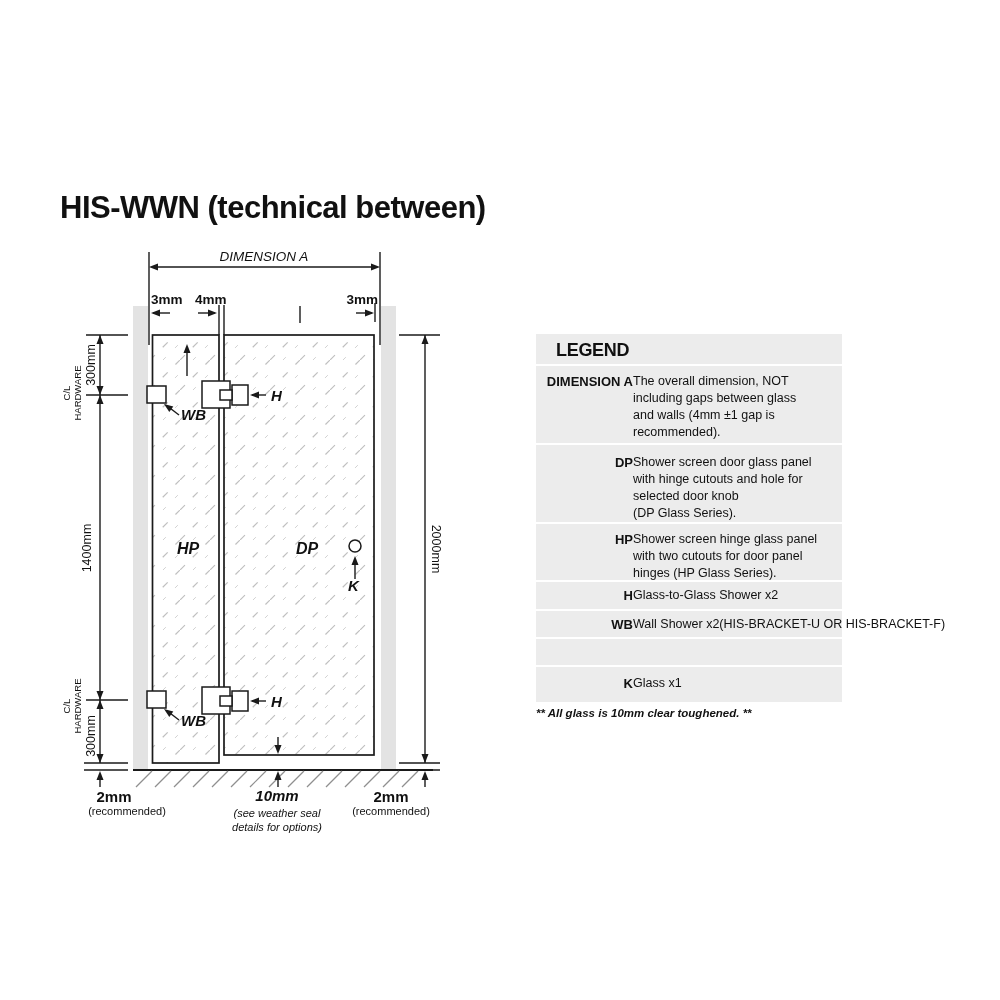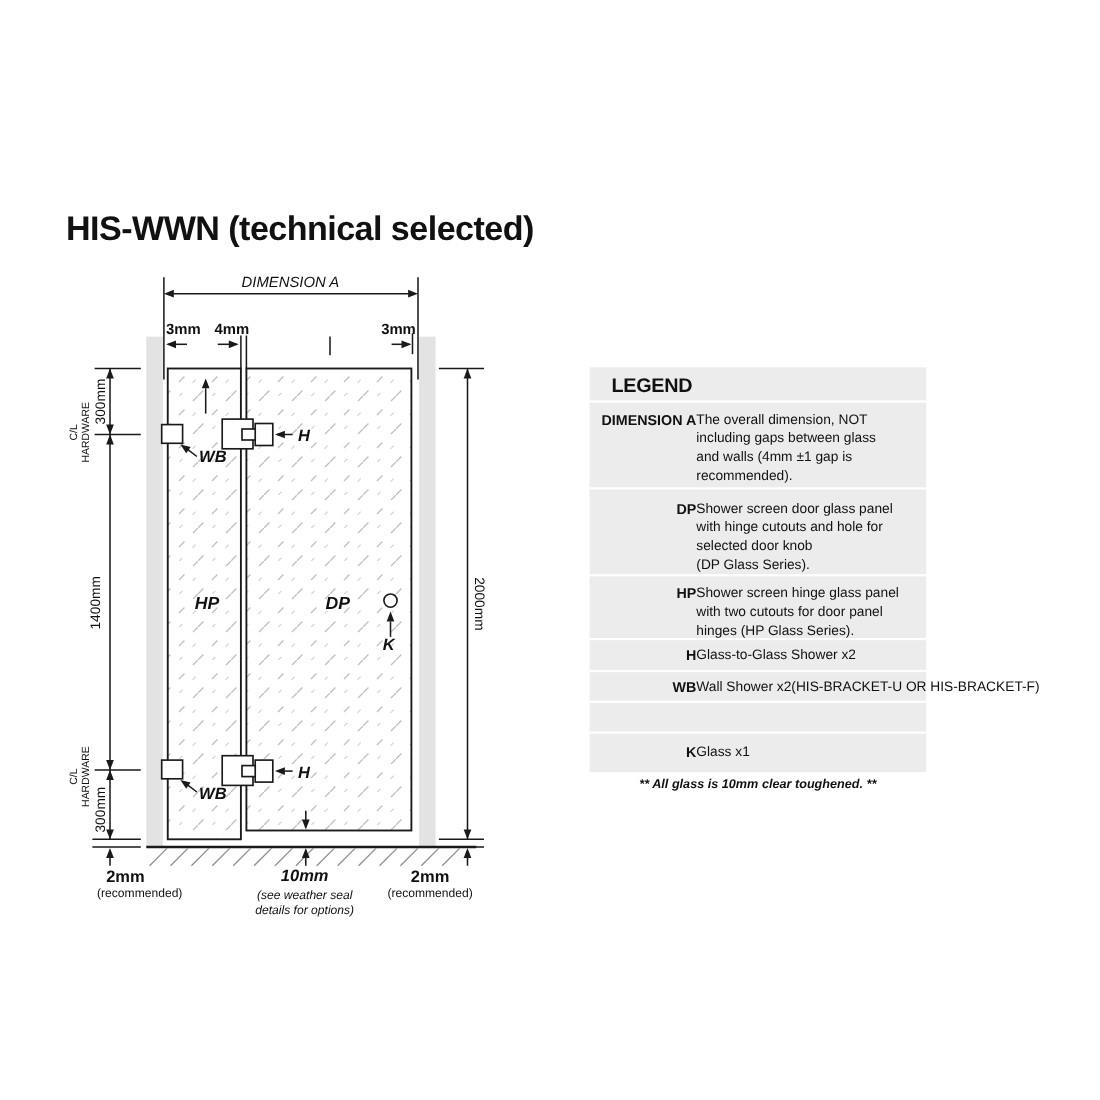--- a/index.html
+++ b/index.html
@@ -39,29 +39,29 @@
   .ldesc{width:200px;font-size:12.5px;line-height:17px;
          white-space:pre-line;flex:none;}
   .ldesc.nowrap{white-space:nowrap;width:auto;overflow:visible;}
   .r0{height:79px;padding-top:7px;}
   .r1{height:79px;padding-top:9px;}
   .r2{height:58px;padding-top:7px;}
   .r3{height:29px;padding-top:5px;}
   .r4{height:28px;padding-top:5px;}
   .r5{height:28px;}
   .r6{height:37px;padding-top:8px;}
-  #legend-footnote{position:absolute;left:536px;top:707px;width:306px;text-align:center;
+  #legend-footnote{position:absolute;left:536px;top:707px;width:306px;
                    font-size:11.5px;font-style:italic;font-weight:bold;}
 </style>
 </head>
 <body>
 
 <div id="canvas">
 
-  <h1 id="title" style="margin:0;">HIS-WWN (technical selected)</h1>
+  <h1 id="title" style="margin:0;">HIS-WWN (technical between)</h1>
 
   <svg id="draw" viewBox="0 0 1000 1000">
     <defs>
       <pattern id="glassHatch" patternUnits="userSpaceOnUse" width="30" height="30">
         <rect width="30" height="30" fill="#ffffff"></rect>
         <line x1="0" y1="30" x2="30" y2="0" stroke="#c0c0c0" stroke-width="1.2" stroke-dasharray="7 11"></line>
         <line x1="13" y1="30" x2="30" y2="13" stroke="#d2d2d2" stroke-width="1" stroke-dasharray="4 13"></line>
       </pattern>
     </defs>
 

